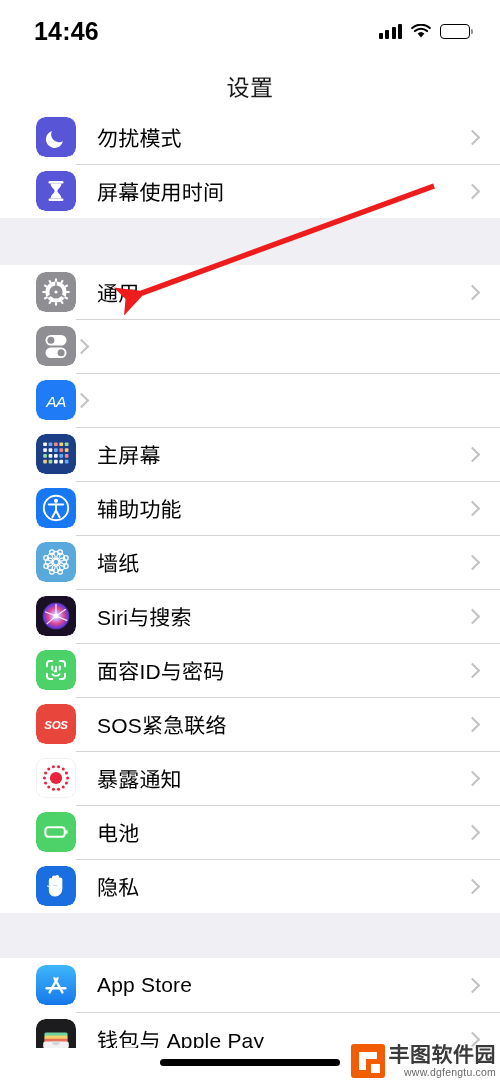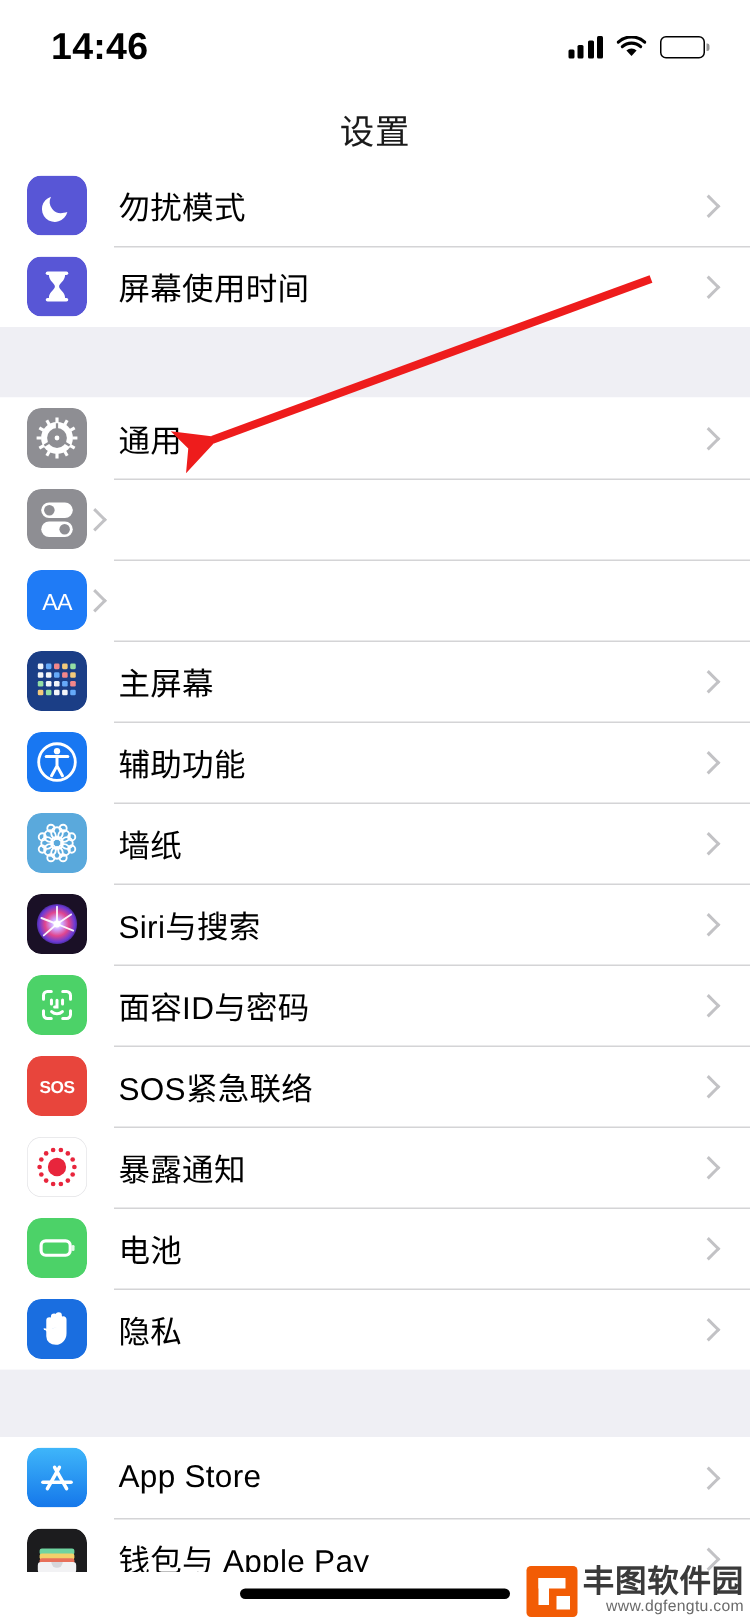--- a/index.html
+++ b/index.html
@@ -97,40 +97,41 @@
   .group { background: #ffffff; }
   .group-gap { height: 47px; background: #efeff4; }
   .group-gap.short { height: 45px; }
 
   .row {
     position: relative;
     display: flex;
     align-items: center;
     height: 54px;
     background: #ffffff;
-    padding-left: 18px;
+    padding-left: 36px;
     padding-right: 18px;
   }
   .row + .row::before {
     content: "";
     position: absolute;
     left: 76px; right: 0; top: 0;
     height: 1px;
     background: #d4d4d6;
   }
 
   .icon-box {
     width: 40px; height: 40px;
     border-radius: 9.5px;
     flex: 0 0 40px;
     display: flex;
     align-items: center;
     justify-content: center;
     position: relative;
     overflow: hidden;
+    font-style: italic;
   }
 
   .row-label {
     margin-left: 21px;
     font-size: 21px;
     color: #000000;
     letter-spacing: 0.2px;
     white-space: nowrap;
     flex: 1 1 auto;
     overflow: hidden;
@@ -157,21 +158,21 @@
     z-index: 40;
   }
 
   
   .watermark {
     position: absolute;
     right: 4px;
     bottom: 4px;
     z-index: 50;
     display: flex;
-    align-items: flex-start;
+    align-items: center;
     gap: 4px;
     margin-top: 20px;
   }
   .wm-logo {
     width: 34px; height: 34px;
     background: #f25c05;
     border-radius: 3px;
     position: relative;
     flex: 0 0 34px;
   }

